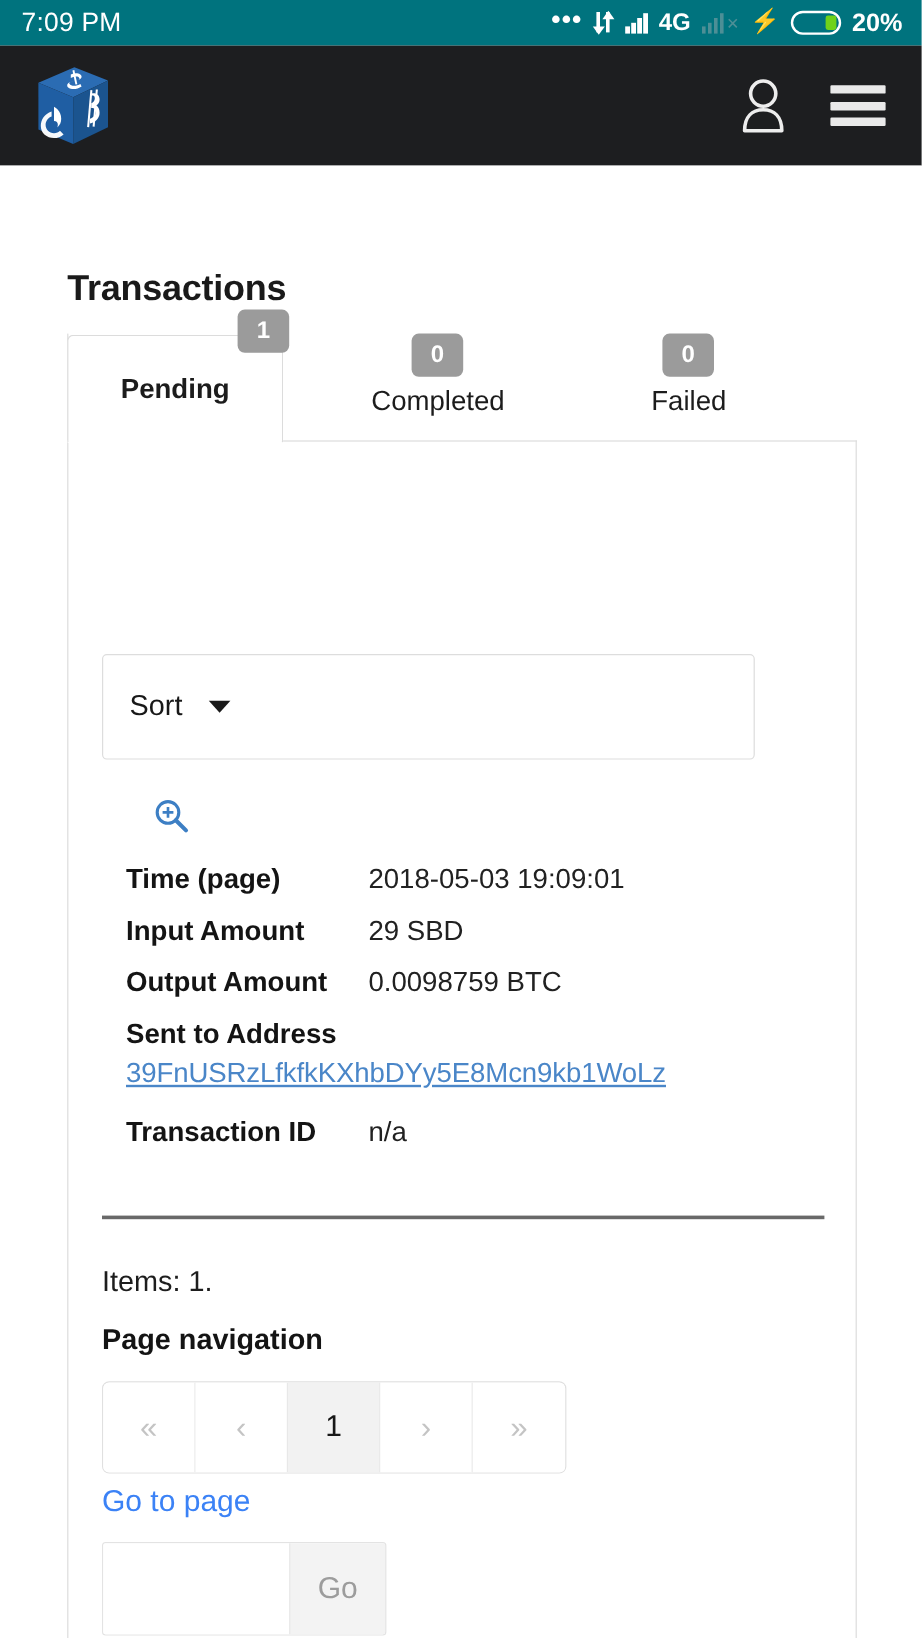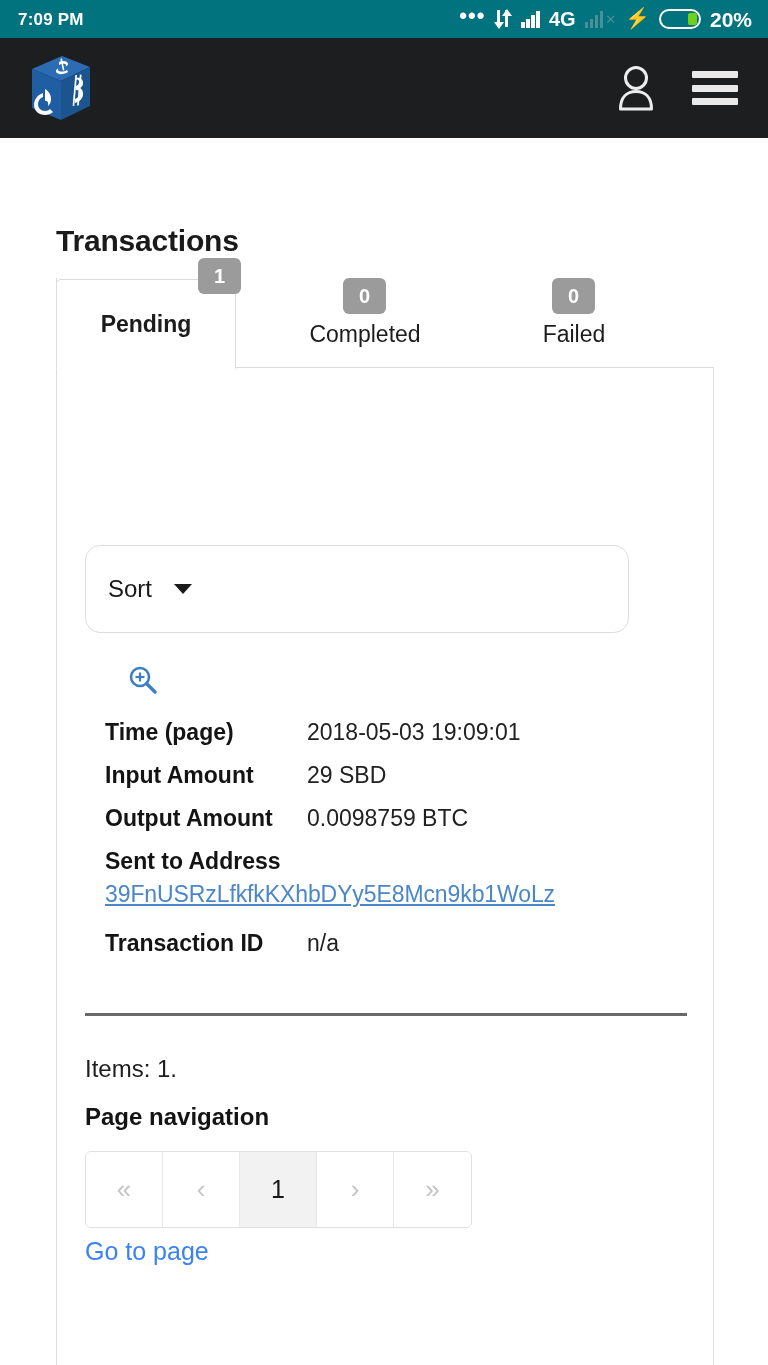--- a/index.html
+++ b/index.html
@@ -19,22 +19,22 @@
     top: 0; left: 0;
     width: 768px; height: 38px;
     background: #00737e;
     display: flex;
     align-items: center;
     justify-content: space-between;
     padding: 0 16px 0 18px;
     color: #ffffff;
   }
   .status-clock {
-    font-size: 17px;
-    font-weight: bold;
+    font-size: 22px;
+    font-weight: normal;
     letter-spacing: 0.2px;
     line-height: 1;
   }
   .status-icons {
     display: flex;
     align-items: center;
     gap: 9px;
   }
   .st-dots {
     font-size: 22px;
@@ -196,21 +196,21 @@
     background: #dcdcdc;
     z-index: 2;
   }
 
   
   .sort-select {
     position: absolute;
     left: 28px; top: 178px;
     width: 544px; height: 88px;
     border: 1px solid #dddddd;
-    border-radius: 15px;
+    border-radius: 4px;
     background: #fff;
     display: flex;
     align-items: center;
     padding-left: 22px;
     gap: 22px;
   }
   .sort-label { font-size: 24px; color: #181818; }
   .caret {
     width: 0; height: 0;
     border-left: 9px solid transparent;
@@ -460,15 +460,19 @@
 
     <div class="pager">
       <div class="pager-btn">«</div>
       <div class="pager-btn">‹</div>
       <div class="pager-btn current">1</div>
       <div class="pager-btn">›</div>
       <div class="pager-btn">»</div>
     </div>
 
     <div class="goto-label">Go to page</div>
+    <div class="goto-group">
+      <input class="goto-input" type="text" value="" style="">
+      <button class="goto-btn">Go</button>
+    </div>
 
   </div>
 </div>
 
 </body></html>

